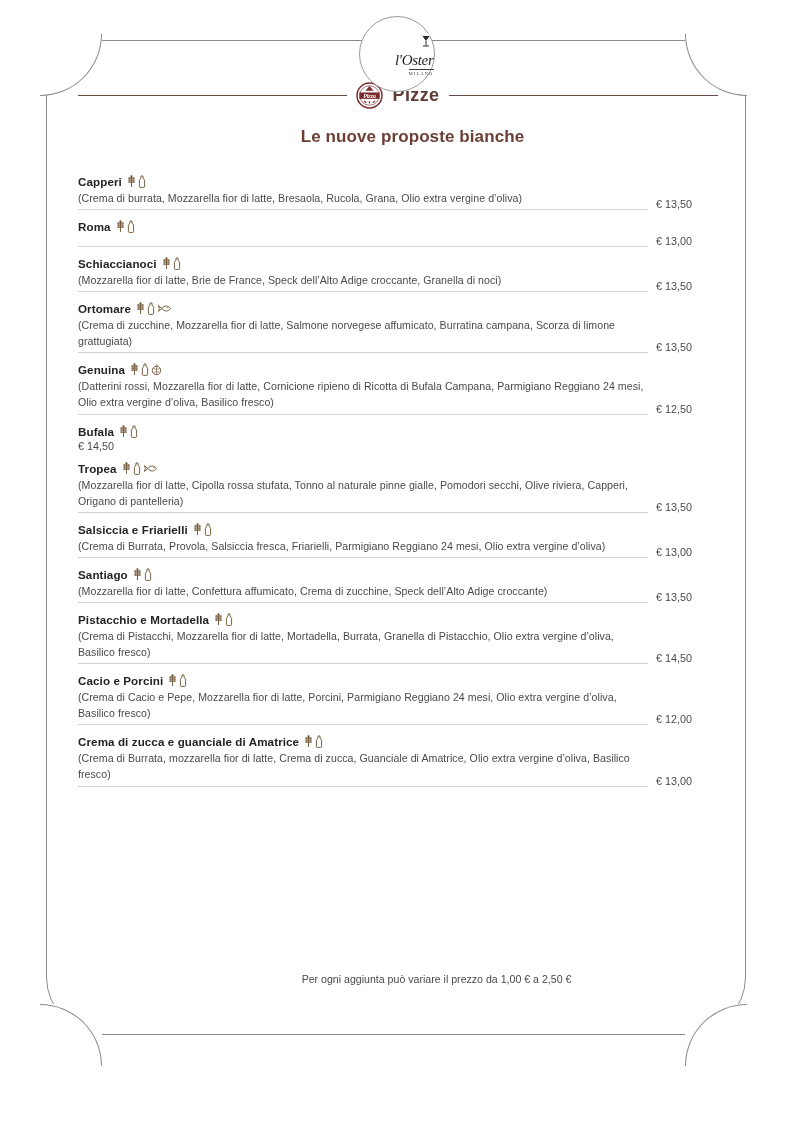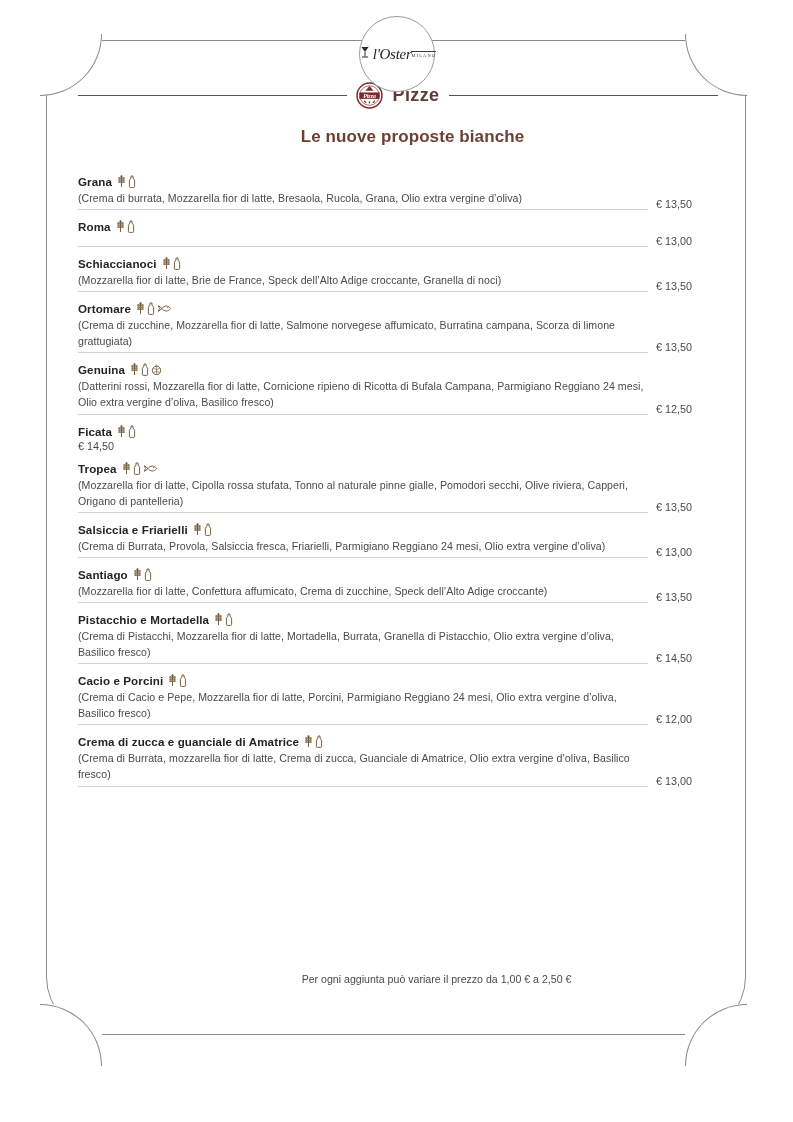--- a/index.html
+++ b/index.html
@@ -58,22 +58,22 @@
     position: absolute;
     left: 50%;
     top: 16px;
     transform: translateX(-50%);
     width: 74px;
     height: 74px;
     background: #ffffff;
     border: 1px solid #9a9a9a;
     border-radius: 50%;
     display: flex;
-    flex-direction: row;
-    align-items: center;
+    flex-direction: column;
+    align-items: flex-end;
     justify-content: center;
     z-index: 5;
   }
   .logo-glass { margin-bottom: 1px; }
   .logo-name {
     font-family: "Liberation Serif", serif;
     font-size: 15px;
     font-style: italic;
     color: #1f1f1f;
     letter-spacing: -0.3px;
@@ -230,21 +230,21 @@
   </span>
   <span class="section-title">Pizze</span>
   <span class="rule"></span>
 </div>
 
 <div class="subtitle">Le nuove proposte bianche</div>
 
 <div class="menu">
     <div class="item">
       <div class="item-head">
-        <span class="item-name">Grana</span>
+        <span class="item-name">Capperi</span>
         <span class="allergens">
           <span style="display: inline-flex;">
             <svg width="9" height="13" viewBox="0 0 9 13">
               <path d="M4.5 1 v11" stroke="#6b5030" stroke-width="0.9"></path>
               <g fill="#6b5030">
                 <ellipse cx="2.6" cy="3" rx="1.5" ry="0.85"></ellipse>
                 <ellipse cx="6.4" cy="3" rx="1.5" ry="0.85"></ellipse>
                 <ellipse cx="2.6" cy="5" rx="1.5" ry="0.85"></ellipse>
                 <ellipse cx="6.4" cy="5" rx="1.5" ry="0.85"></ellipse>
                 <ellipse cx="2.6" cy="7" rx="1.5" ry="0.85"></ellipse>
@@ -408,21 +408,21 @@
       <div class="item-body">
         <div class="desc-col">
           <div class="desc">(Datterini rossi, Mozzarella fior di latte, Cornicione ripieno di Ricotta di Bufala Campana, Parmigiano Reggiano 24 mesi, Olio extra vergine d’oliva, Basilico fresco)</div>
           <div class="leader"></div>
         </div>
         <div class="price">€ 12,50</div>
       </div>
     </div>
     <div class="item">
       <div class="item-head">
-        <span class="item-name">Ficata</span>
+        <span class="item-name">Bufala</span>
         <span class="allergens">
           <span style="display: inline-flex;">
             <svg width="9" height="13" viewBox="0 0 9 13">
               <path d="M4.5 1 v11" stroke="#6b5030" stroke-width="0.9"></path>
               <g fill="#6b5030">
                 <ellipse cx="2.6" cy="3" rx="1.5" ry="0.85"></ellipse>
                 <ellipse cx="6.4" cy="3" rx="1.5" ry="0.85"></ellipse>
                 <ellipse cx="2.6" cy="5" rx="1.5" ry="0.85"></ellipse>
                 <ellipse cx="6.4" cy="5" rx="1.5" ry="0.85"></ellipse>
                 <ellipse cx="2.6" cy="7" rx="1.5" ry="0.85"></ellipse>

